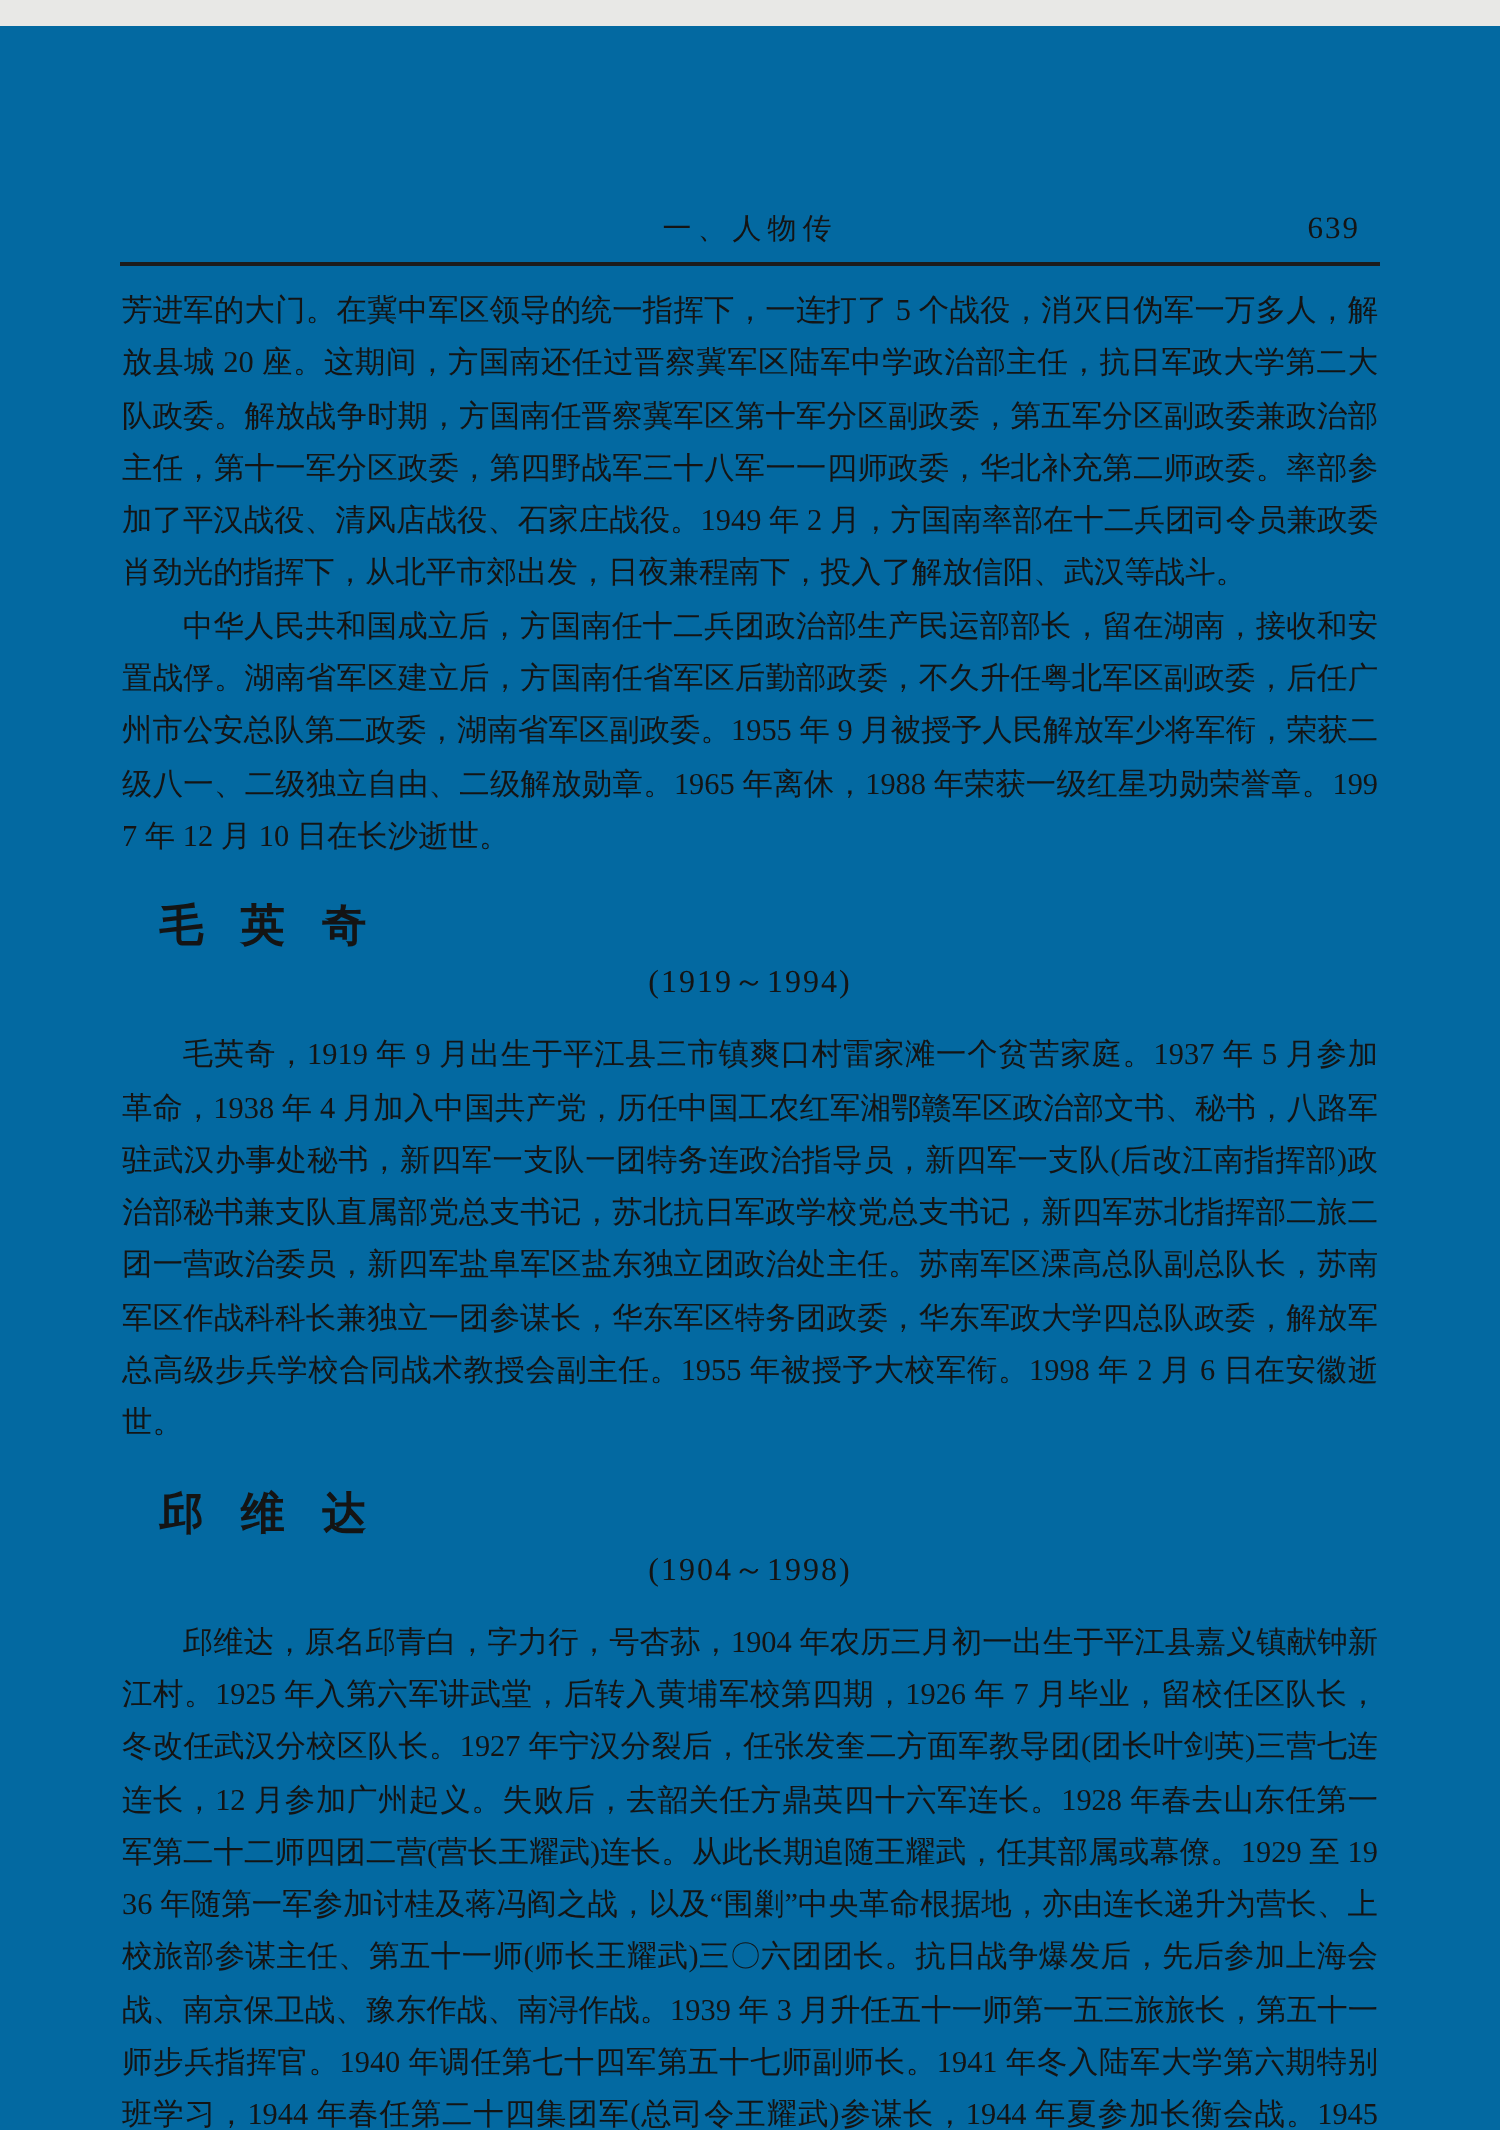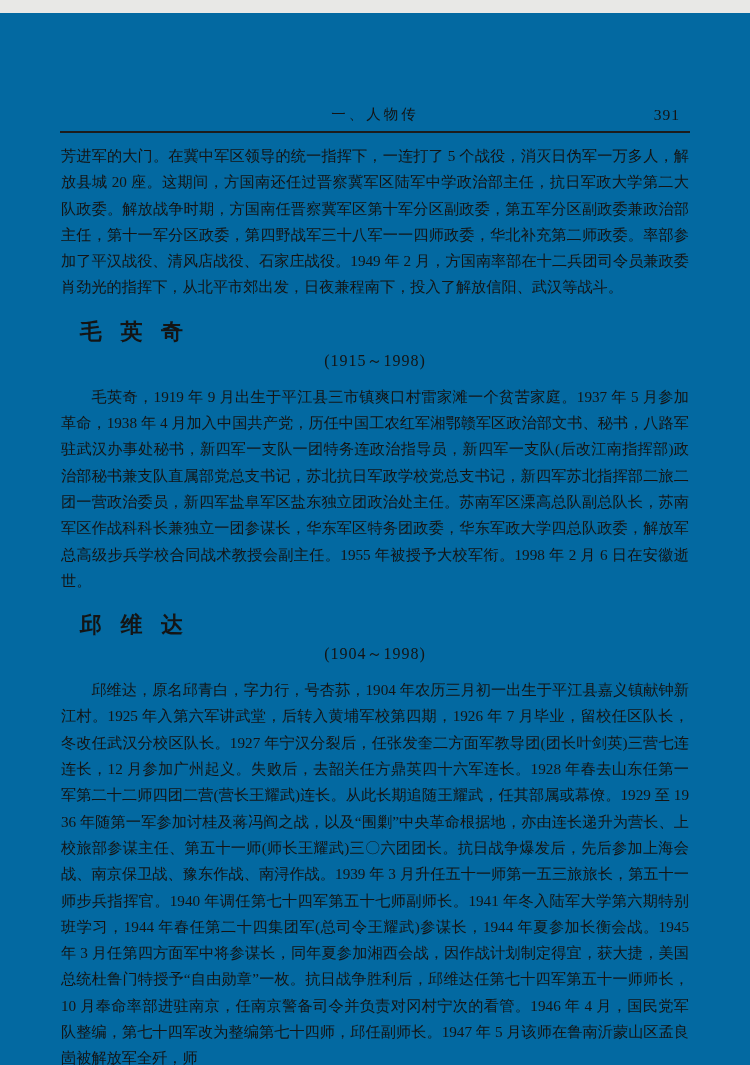--- a/index.html
+++ b/index.html
@@ -71,32 +71,33 @@
     line-height: 22px;
   }
 </style>
 </head>
 <body>
 
 <div class="page">
 
   <div class="page-header">
     <span class="running-title">一、人物传</span>
-    <span class="page-number">391</span>
+    <span class="page-number">639</span>
   </div>
 
   <div class="page-body">
 
     <section>
       <p class="body-par">芳进军的大门。在冀中军区领导的统一指挥下，一连打了 5 个战役，消灭日伪军一万多人，解放县城 20 座。这期间，方国南还任过晋察冀军区陆军中学政治部主任，抗日军政大学第二大队政委。解放战争时期，方国南任晋察冀军区第十军分区副政委，第五军分区副政委兼政治部主任，第十一军分区政委，第四野战军三十八军一一四师政委，华北补充第二师政委。率部参加了平汉战役、清风店战役、石家庄战役。1949 年 2 月，方国南率部在十二兵团司令员兼政委肖劲光的指挥下，从北平市郊出发，日夜兼程南下，投入了解放信阳、武汉等战斗。</p>
+      <p class="body-par indent">中华人民共和国成立后，方国南任十二兵团政治部生产民运部部长，留在湖南，接收和安置战俘。湖南省军区建立后，方国南任省军区后勤部政委，不久升任粤北军区副政委，后任广州市公安总队第二政委，湖南省军区副政委。1955 年 9 月被授予人民解放军少将军衔，荣获二级八一、二级独立自由、二级解放勋章。1965 年离休，1988 年荣获一级红星功勋荣誉章。1997 年 12 月 10 日在长沙逝世。</p>
     </section>
 
     <section>
       <h2 class="bio-heading">毛英奇</h2>
-      <p class="bio-years">(1915～1998)</p>
+      <p class="bio-years">(1919～1994)</p>
       <p class="body-par indent">毛英奇，1919 年 9 月出生于平江县三市镇爽口村雷家滩一个贫苦家庭。1937 年 5 月参加革命，1938 年 4 月加入中国共产党，历任中国工农红军湘鄂赣军区政治部文书、秘书，八路军驻武汉办事处秘书，新四军一支队一团特务连政治指导员，新四军一支队(后改江南指挥部)政治部秘书兼支队直属部党总支书记，苏北抗日军政学校党总支书记，新四军苏北指挥部二旅二团一营政治委员，新四军盐阜军区盐东独立团政治处主任。苏南军区溧高总队副总队长，苏南军区作战科科长兼独立一团参谋长，华东军区特务团政委，华东军政大学四总队政委，解放军总高级步兵学校合同战术教授会副主任。1955 年被授予大校军衔。1998 年 2 月 6 日在安徽逝世。</p>
     </section>
 
     <section>
       <h2 class="bio-heading">邱维达</h2>
       <p class="bio-years">(1904～1998)</p>
       <p class="body-par indent">邱维达，原名邱青白，字力行，号杏荪，1904 年农历三月初一出生于平江县嘉义镇献钟新江村。1925 年入第六军讲武堂，后转入黄埔军校第四期，1926 年 7 月毕业，留校任区队长，冬改任武汉分校区队长。1927 年宁汉分裂后，任张发奎二方面军教导团(团长叶剑英)三营七连连长，12 月参加广州起义。失败后，去韶关任方鼎英四十六军连长。1928 年春去山东任第一军第二十二师四团二营(营长王耀武)连长。从此长期追随王耀武，任其部属或幕僚。1929 至 1936 年随第一军参加讨桂及蒋冯阎之战，以及“围剿”中央革命根据地，亦由连长递升为营长、上校旅部参谋主任、第五十一师(师长王耀武)三〇六团团长。抗日战争爆发后，先后参加上海会战、南京保卫战、豫东作战、南浔作战。1939 年 3 月升任五十一师第一五三旅旅长，第五十一师步兵指挥官。1940 年调任第七十四军第五十七师副师长。1941 年冬入陆军大学第六期特别班学习，1944 年春任第二十四集团军(总司令王耀武)参谋长，1944 年夏参加长衡会战。1945 年 3 月任第四方面军中将参谋长，同年夏参加湘西会战，因作战计划制定得宜，获大捷，美国总统杜鲁门特授予“自由勋章”一枚。抗日战争胜利后，邱维达任第七十四军第五十一师师长，10 月奉命率部进驻南京，任南京警备司令并负责对冈村宁次的看管。1946 年 4 月，国民党军队整编，第七十四军改为整编第七十四师，邱任副师长。1947 年 5 月该师在鲁南沂蒙山区孟良崮被解放军全歼，师</p>
     </section>
 
   </div>

